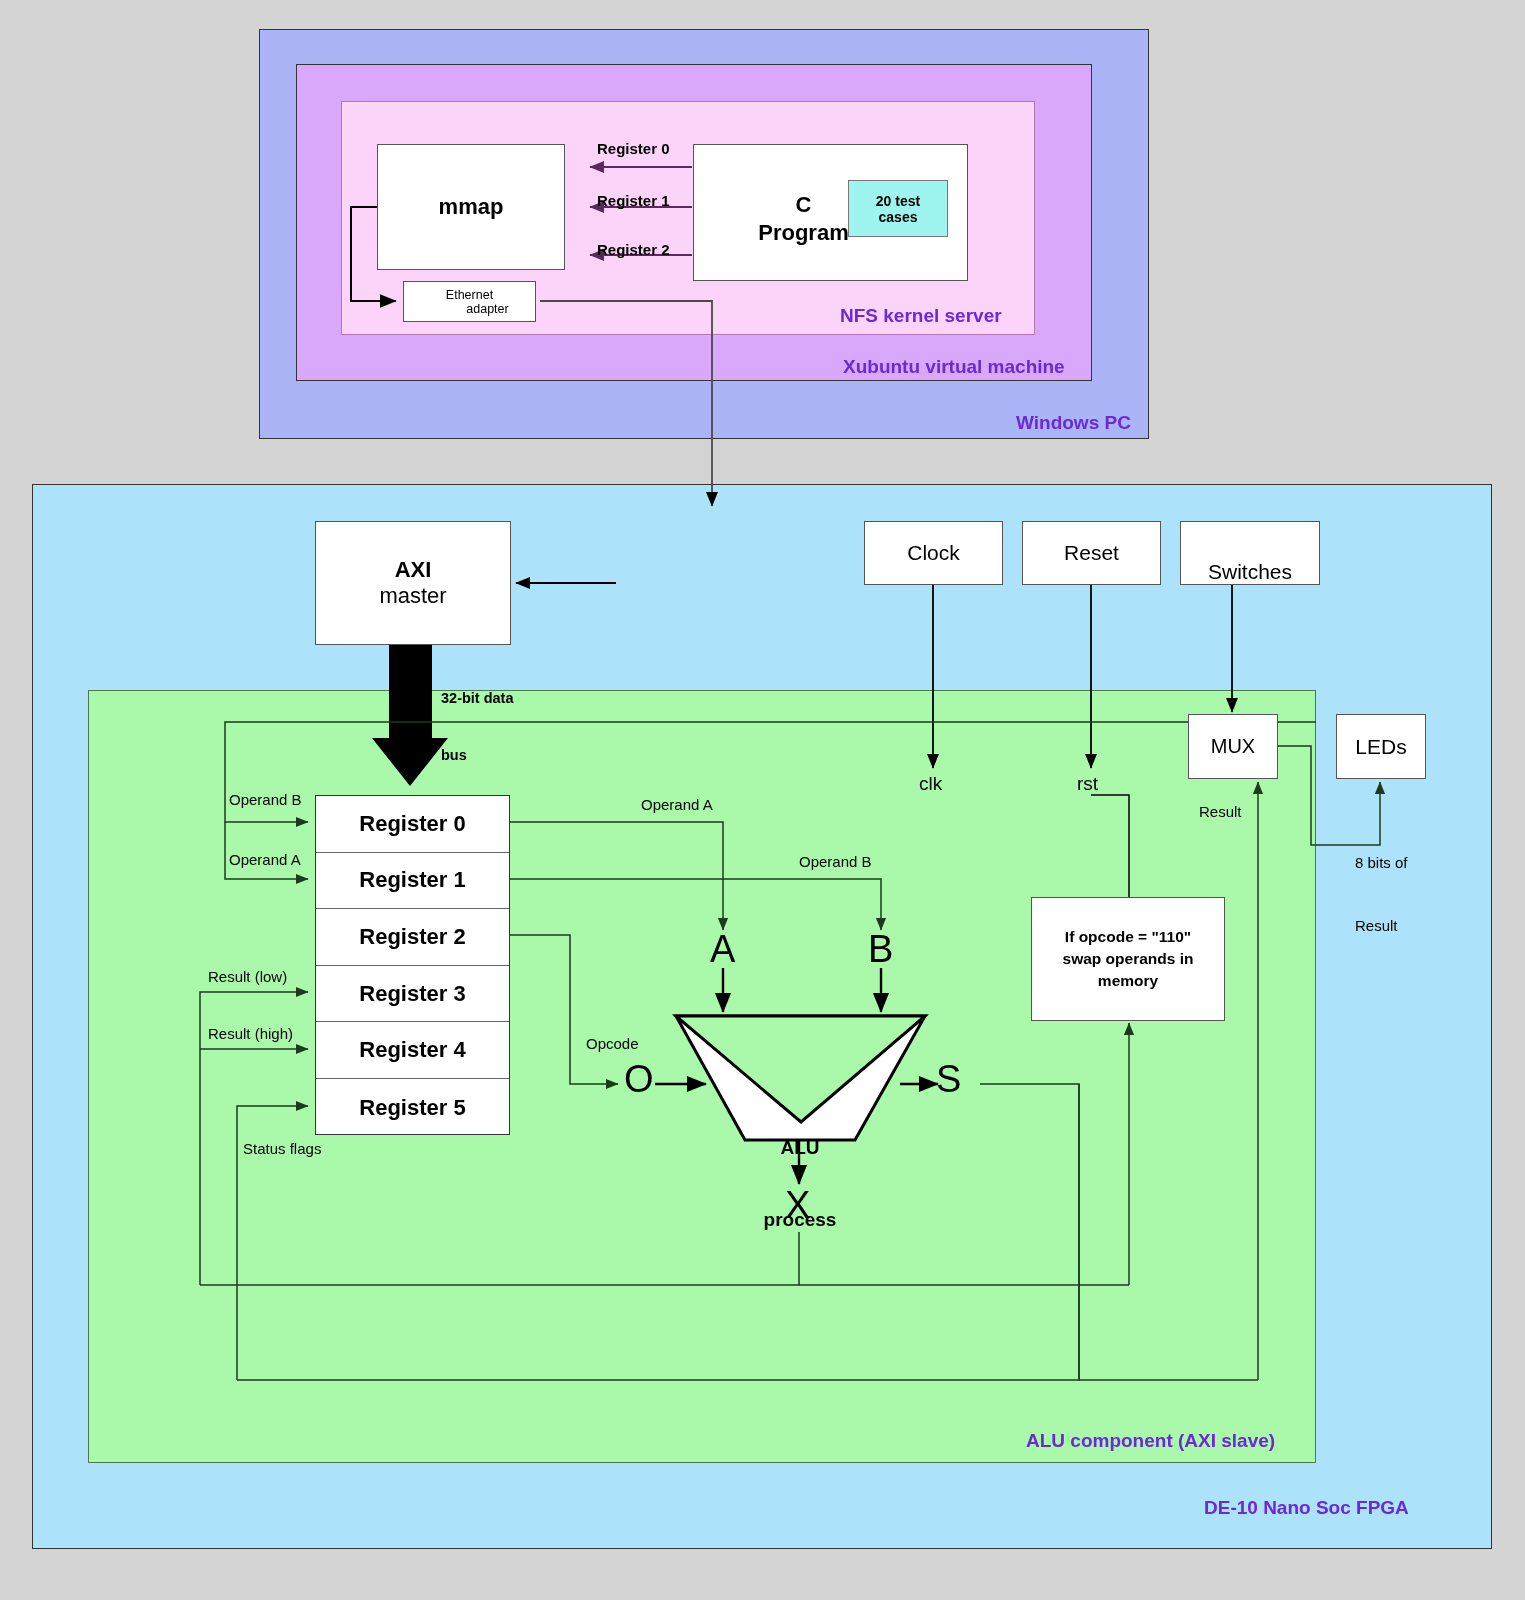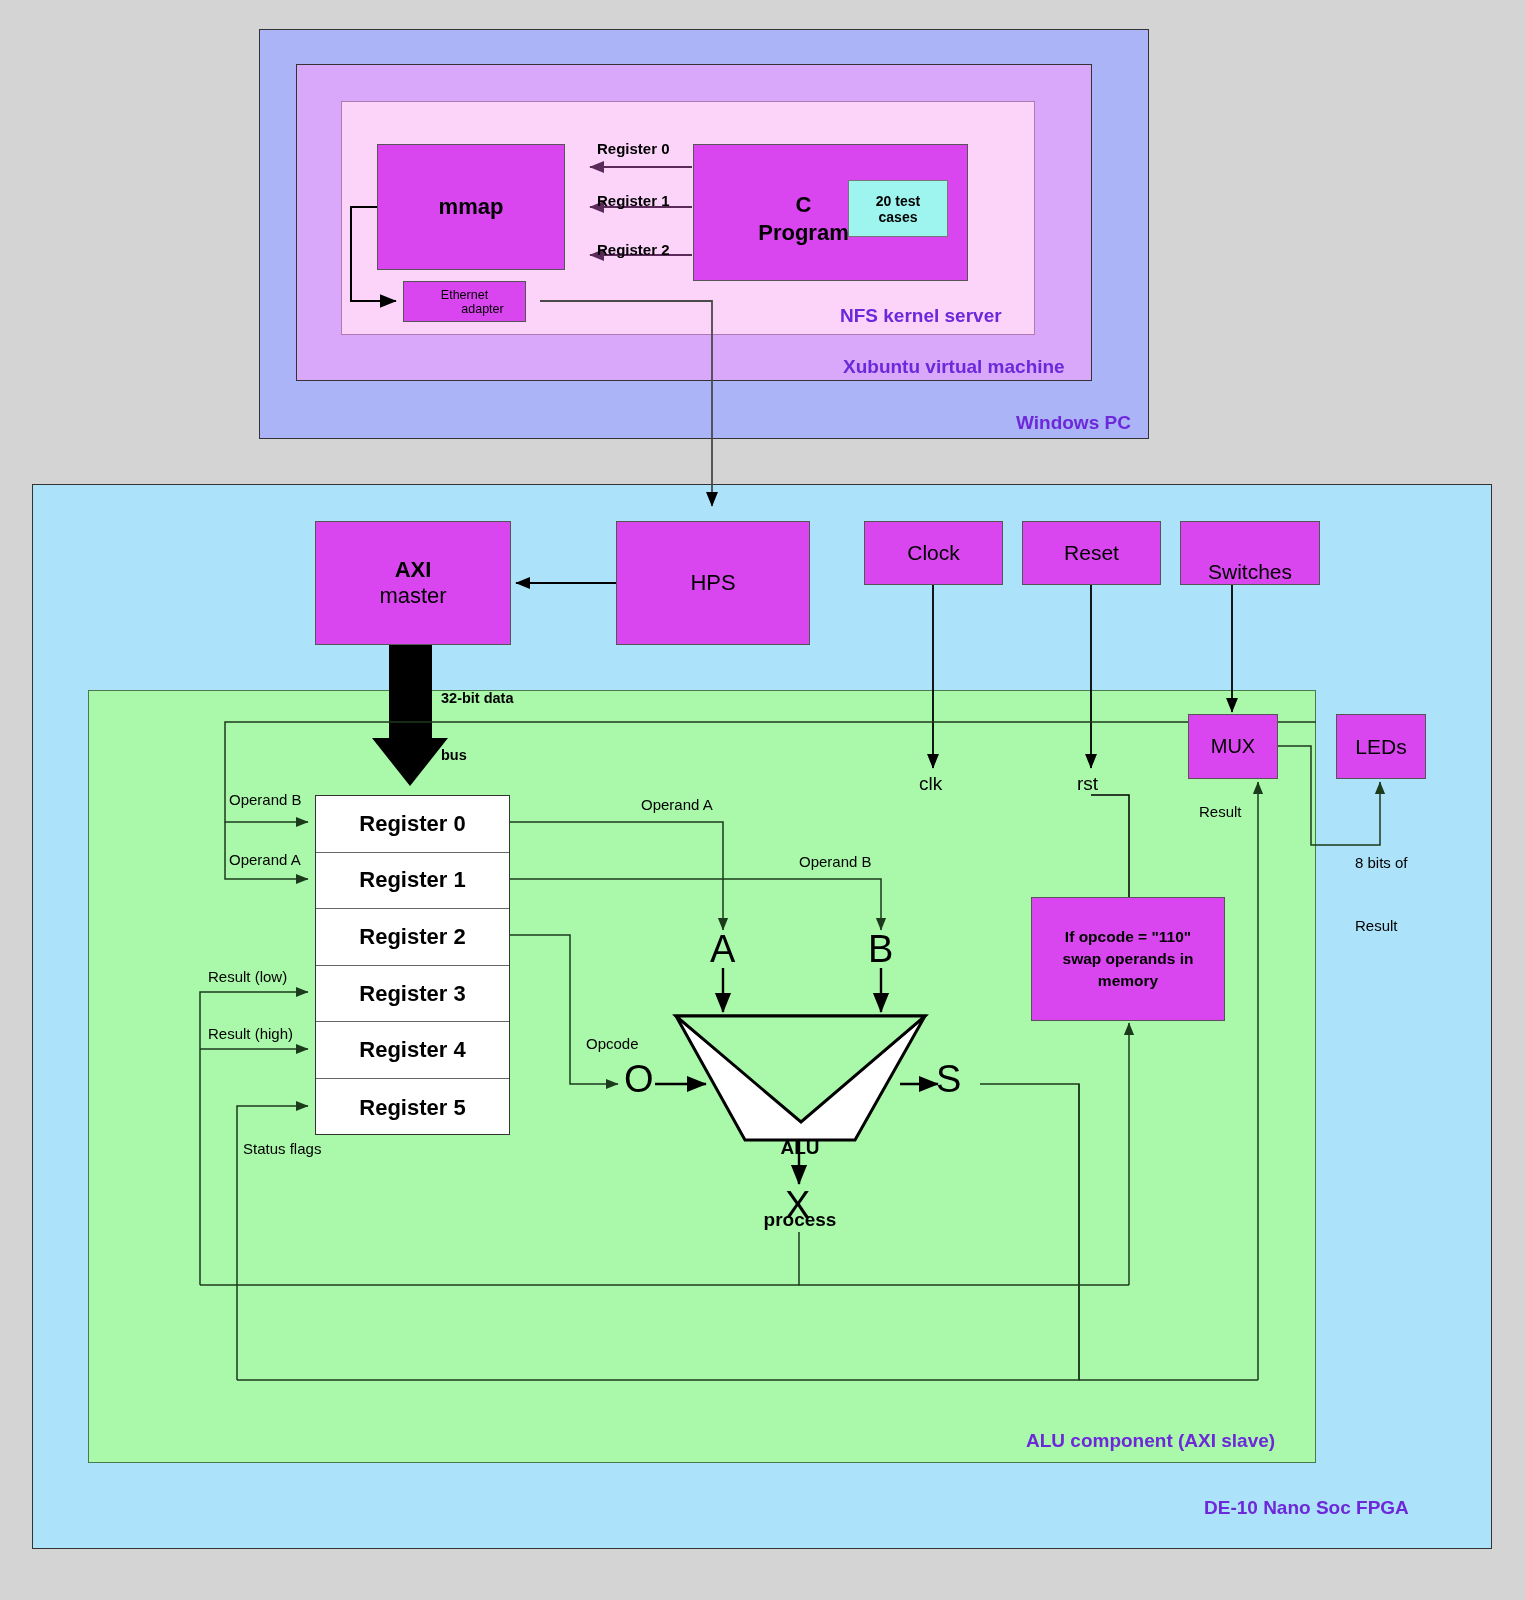--- a/index.html
+++ b/index.html
@@ -7,21 +7,21 @@
     width:1525px;height:1600px;
     background:#d4d4d4;
     font-family:"Liberation Sans", sans-serif;
     overflow:hidden;
   }
   #stage{position:relative;width:1525px;height:1600px;}
   svg#wires{position:absolute;left:0;top:0;width:1525px;height:1600px;}
   .box{position:absolute;box-sizing:border-box;}
   .txt{position:absolute;box-sizing:border-box;display:flex;align-items:center;justify-content:center;text-align:center;}
   .lbl{position:absolute;white-space:pre;color:#000;}
-  .wb{background:#d946ef;border:1.5px solid #555;}
+  .wb{background:#ffffff;border:1.5px solid #555;}
   .regrow{position:absolute;left:0;right:0;display:flex;align-items:center;justify-content:center;
           font-size:22px;font-weight:bold;color:#000;border-bottom:1.5px solid #666;box-sizing:border-box;}
   .regrow.last{border-bottom:none;}
   .cornerlabel{position:absolute;font-weight:bold;color:#6d28d9;}
 </style>
 </head>
 <body>
 
 <div id="stage">
 
@@ -126,21 +126,21 @@
 
     <g stroke="#1c3a1c" stroke-width="1.5" fill="none">
       <path d="M1278,746 L1311,746 L1311,845 L1380,845 L1380,782" marker-end="url(#ahg)"></path>
     </g>
   </svg>
 
   <div class="box wb txt" style="left:377px;top:144px;width:188px;height:126px;font-size:22px;font-weight:bold;">
     <span>mmap</span>
   </div>
 
-  <div class="box wb" style="left:403px;top:281px;width:123px;height:41px;display:flex;flex-direction:column;align-items:center;justify-content:center;">
+  <div class="box wb" style="left:403px;top:281px;width:133px;height:41px;display:flex;flex-direction:column;align-items:center;justify-content:center;">
     <span style="font-size:12.5px;">Ethernet</span>
     <span style="font-size:12.5px;margin-left:36px;">adapter</span>
   </div>
 
   <div class="box wb" style="left:693px;top:144px;width:275px;height:137px;">
     <div style="position:absolute;left:32px;top:46px;width:155px;text-align:center;font-size:22px;font-weight:bold;line-height:28px;">
       <div>C</div>
       <div>Program</div>
     </div>
     <div class="box" style="left:154px;top:35px;width:100px;height:57px;background:#9ef4ef;border:1.5px solid #777;
@@ -156,23 +156,20 @@
 
   <div class="cornerlabel" style="left:840px;top:305px;font-size:19px;">NFS kernel server</div>
   <div class="cornerlabel" style="left:843px;top:356px;font-size:19px;">Xubuntu virtual machine</div>
   <div class="cornerlabel" style="left:1016px;top:412px;font-size:19px;">Windows PC</div>
 
   <div class="box wb" style="left:315px;top:521px;width:196px;height:124px;display:flex;flex-direction:column;align-items:center;justify-content:center;">
     <span style="font-size:22px;font-weight:bold;">AXI</span>
     <span style="font-size:22px;">master</span>
   </div>
 
-  <div class="box wb txt" style="left:616px;top:521px;width:194px;height:124px;font-size:22px;">
-    <span>HPS</span>
-  </div>
 
   <div class="box wb txt" style="left:864px;top:521px;width:139px;height:64px;font-size:21px;">
     <span>Clock</span>
   </div>
 
   <div class="box wb txt" style="left:1022px;top:521px;width:139px;height:64px;font-size:21px;">
     <span>Reset</span>
   </div>
 
   <div class="box wb txt" style="left:1180px;top:521px;width:140px;height:64px;font-size:21px;align-items:flex-end;">

